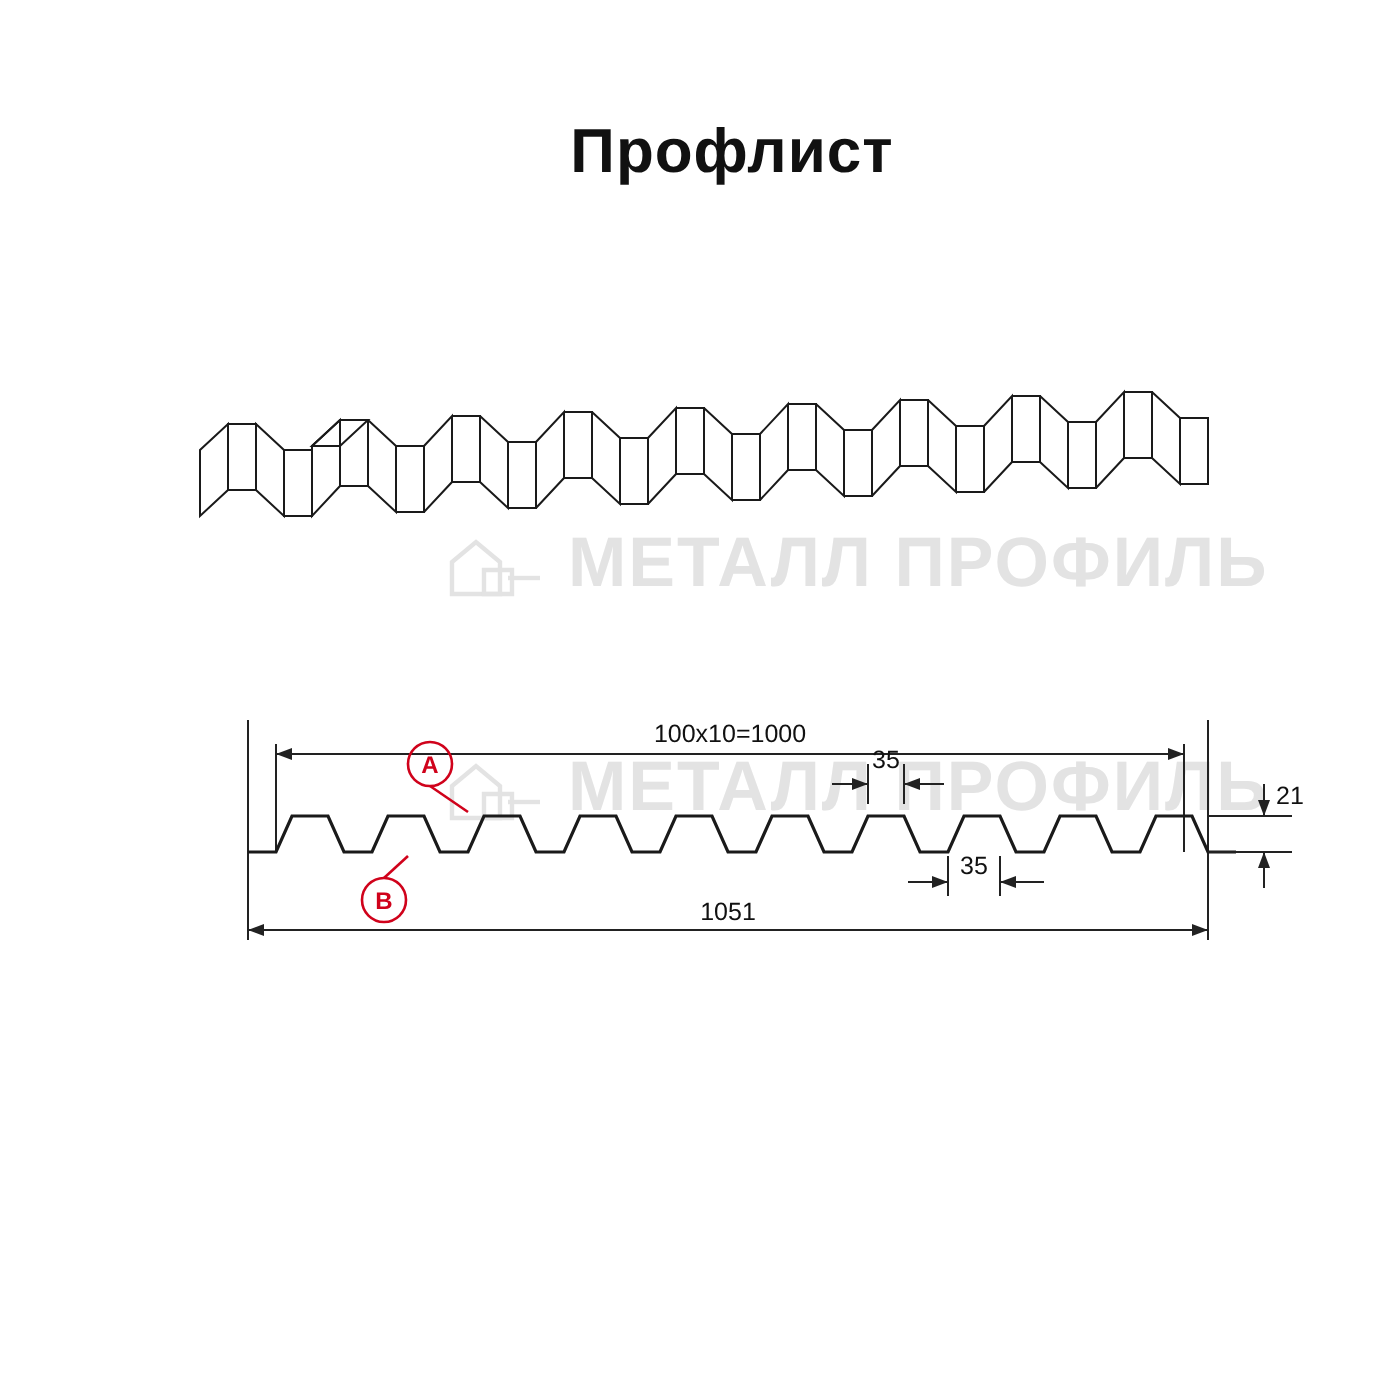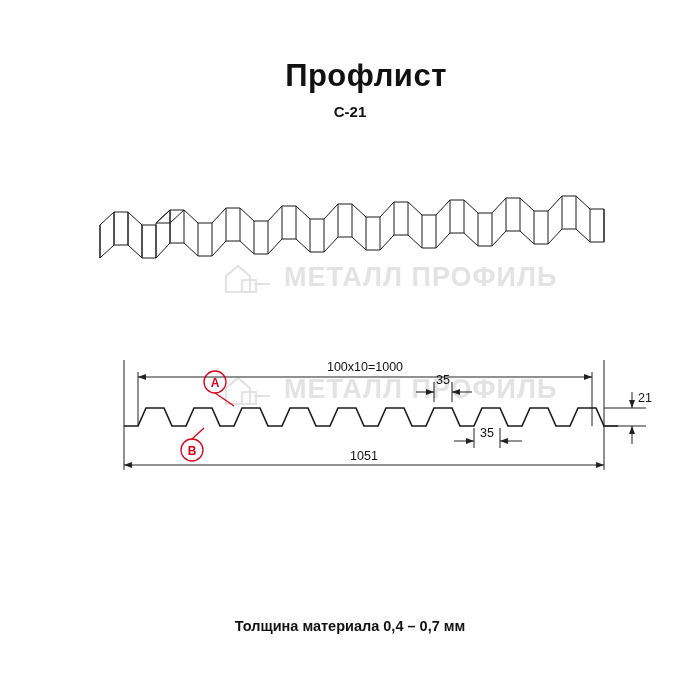--- a/index.html
+++ b/index.html
@@ -63,21 +63,21 @@
     width: 700px;
     text-align: center;
     font-size: 14.5px;
     font-weight: bold;
     color: #111111;
   }
   .wm {
     position: absolute;
     pointer-events: none;
     color: #e3e3e3;
-    font-size: 27px;
+    font-size: 35px;
     font-weight: bold;
     letter-spacing: 1px;
     white-space: nowrap;
     user-select: none;
   }
   .wm1 {
     top: 262px;
     left: 222px;
   }
   .wm2 {
@@ -97,21 +97,20 @@
   .red { stroke: #d0021b; fill: none; stroke-width: 1.3; }
   .redtxt { fill: #d0021b; font-size: 12px; font-weight: bold; font-family: "Liberation Sans", sans-serif; }
   .dtxt { fill: #111; font-size: 12.5px; font-family: "Liberation Sans", sans-serif; }
 </style>
 </head>
 <body>
 
 <div class="page">
 
   <div class="title">Профлист</div>
-  <div class="subtitle">С-21</div>
 
   <div class="iso-wrap">
     <svg width="560" height="160" viewBox="0 0 560 160">
       <g class="ln thin">
 
         <path d="M30 105 L520 55" stroke="#1a1a1a" stroke-width="0.8" opacity="0"></path>
 
         <g>
 
           <path d="M30 108 L30 75 L44 62 L44 95 Z"></path>
@@ -265,15 +264,14 @@
 
       <g>
         <circle class="red" cx="116" cy="110" r="11"></circle>
         <text class="redtxt" x="116" y="114.5" text-anchor="middle">B</text>
         <path class="red" d="M116 99 L128 88"></path>
       </g>
 
     </svg>
   </div>
 
-  <div class="footer-note">Толщина материала 0,4 – 0,7 мм</div>
 
 </div>
 
 </body></html>

